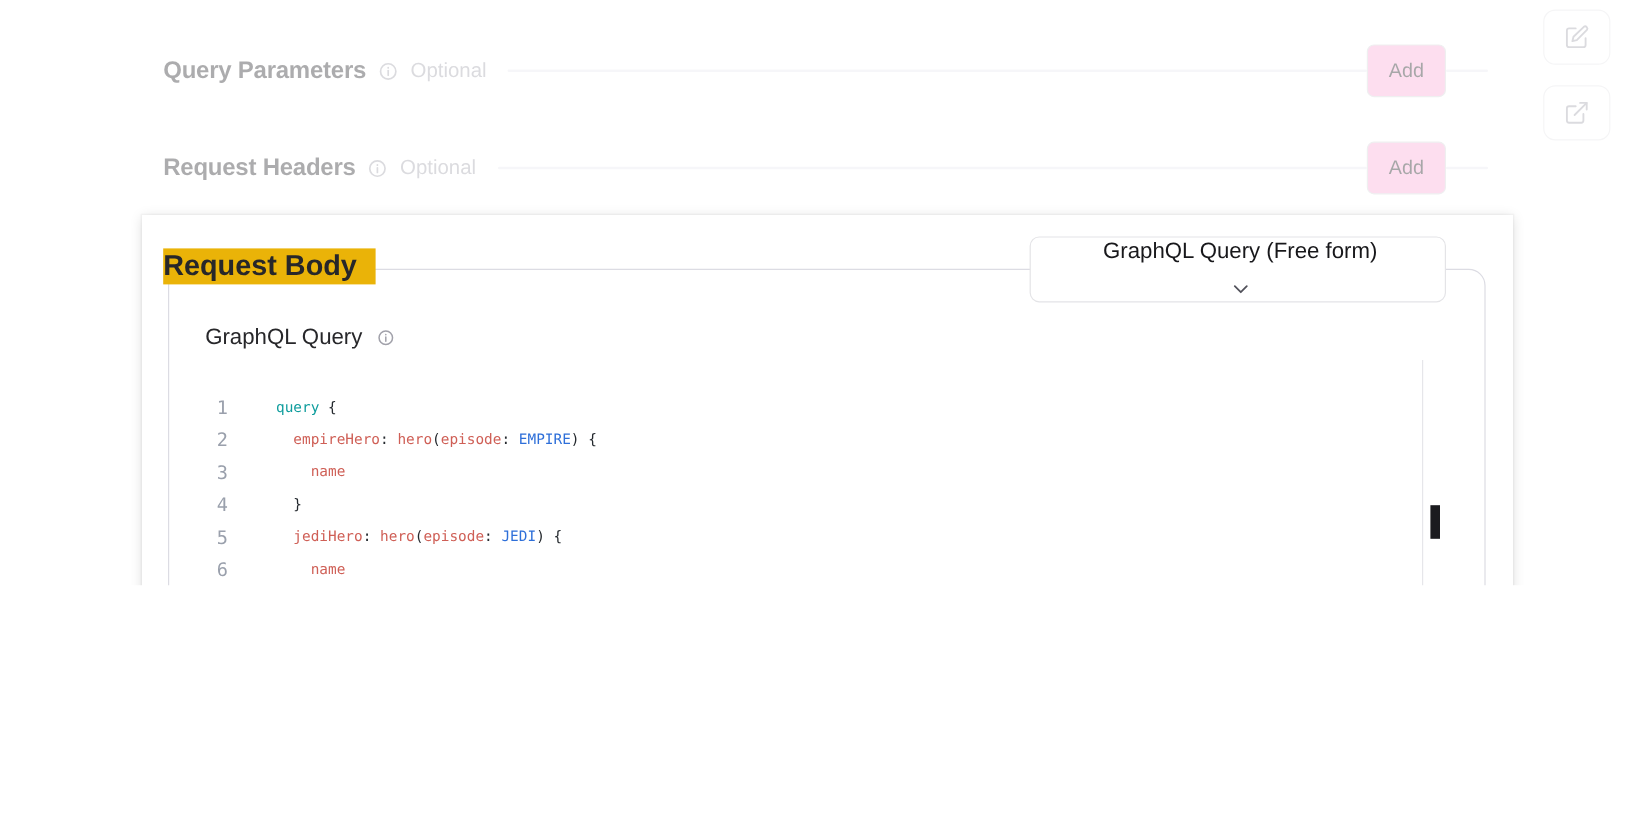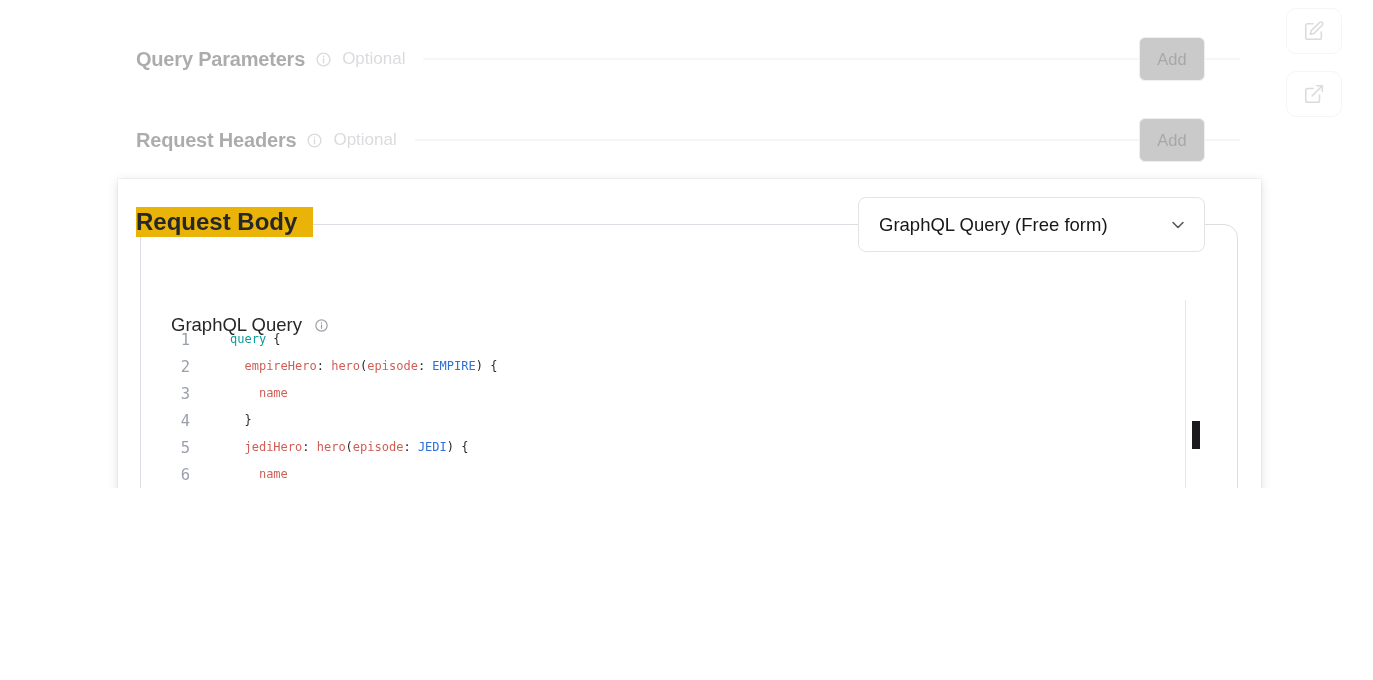--- a/index.html
+++ b/index.html
@@ -24,36 +24,36 @@
 
   
   .section-row{position:absolute;left:136px;width:1104px;height:44px;display:flex;align-items:center;}
   #row-qp{top:37px;}
   #row-rh{top:118px;}
   .section-title{font-size:20px;font-weight:700;color:#27272a;letter-spacing:-0.2px;white-space:nowrap;}
   .info-icon{margin-left:10px;color:#a1a1aa;display:flex;align-items:center;}
   .hint{margin-left:10px;font-size:17px;color:#a1a1aa;white-space:nowrap;}
   .divider{flex:1;height:2px;background:#e7e7ee;border-radius:1px;margin-left:18px;}
   .divider-tail{width:35px;height:2px;background:#e7e7ee;border-radius:1px;}
-  .add-btn{width:66px;height:44px;background:#737373;border:1px solid #d4d4d8;border-radius:6px;
+  .add-btn{width:66px;height:44px;background:#f9a8d4;border:1px solid #d4d4d8;border-radius:6px;
     font-family:"Liberation Sans",sans-serif;font-size:16.5px;font-weight:500;color:#18181b;cursor:pointer;}
 
   
   .rb-title{position:absolute;left:136px;top:207px;z-index:3;background:#eab308;
     padding:0 16px 0 0;line-height:30px;font-size:24px;font-weight:700;color:#27272a;}
   .body-card{position:absolute;left:140px;top:224px;width:1098px;height:408px;background:#fff;
     border:1px solid #dcdce3;border-radius:14px;z-index:1;}
   .type-select{position:absolute;left:858px;top:197px;width:347px;height:55px;background:#fff;
     border:1px solid #e4e4e7;border-radius:8px;display:flex;align-items:center;
-    justify-content:space-between;padding:0 16px 0 20px;z-index:4;cursor:pointer;}
+    justify-content:space-between;padding:0 16px 0 20px;z-index:4;cursor:pointer;flex-direction:column;}
   .type-select .value{font-size:18.5px;color:#18181b;white-space:nowrap;}
   .chevron{color:#52525b;display:flex;align-items:center;}
 
   
-  .editor-label-row{position:absolute;left:171px;top:270px;z-index:2;display:flex;align-items:center;margin-top:44px;}
+  .editor-label-row{position:absolute;left:171px;top:270px;z-index:2;display:flex;align-items:center;}
   .editor-label{font-size:18.5px;font-weight:500;color:#27272a;}
   .editor-label-row .info-icon{margin-left:12px;}
 
   .code-area{position:absolute;left:166px;top:300px;width:1042px;height:293px;z-index:2;}
   .code-lines{position:absolute;left:0;top:26px;right:23px;}
   .line{display:flex;align-items:center;height:27px;}
   .gutter{width:24px;flex:none;text-align:right;color:var(--line-number);
     font-family:"DejaVu Sans Mono",monospace;font-size:15.5px;}
   .code{margin-left:40px;flex:1;height:27px;white-space:pre;color:var(--punct);
     font-family:"DejaVu Sans Mono",monospace;font-size:12px;line-height:26px;font-weight:500;}

